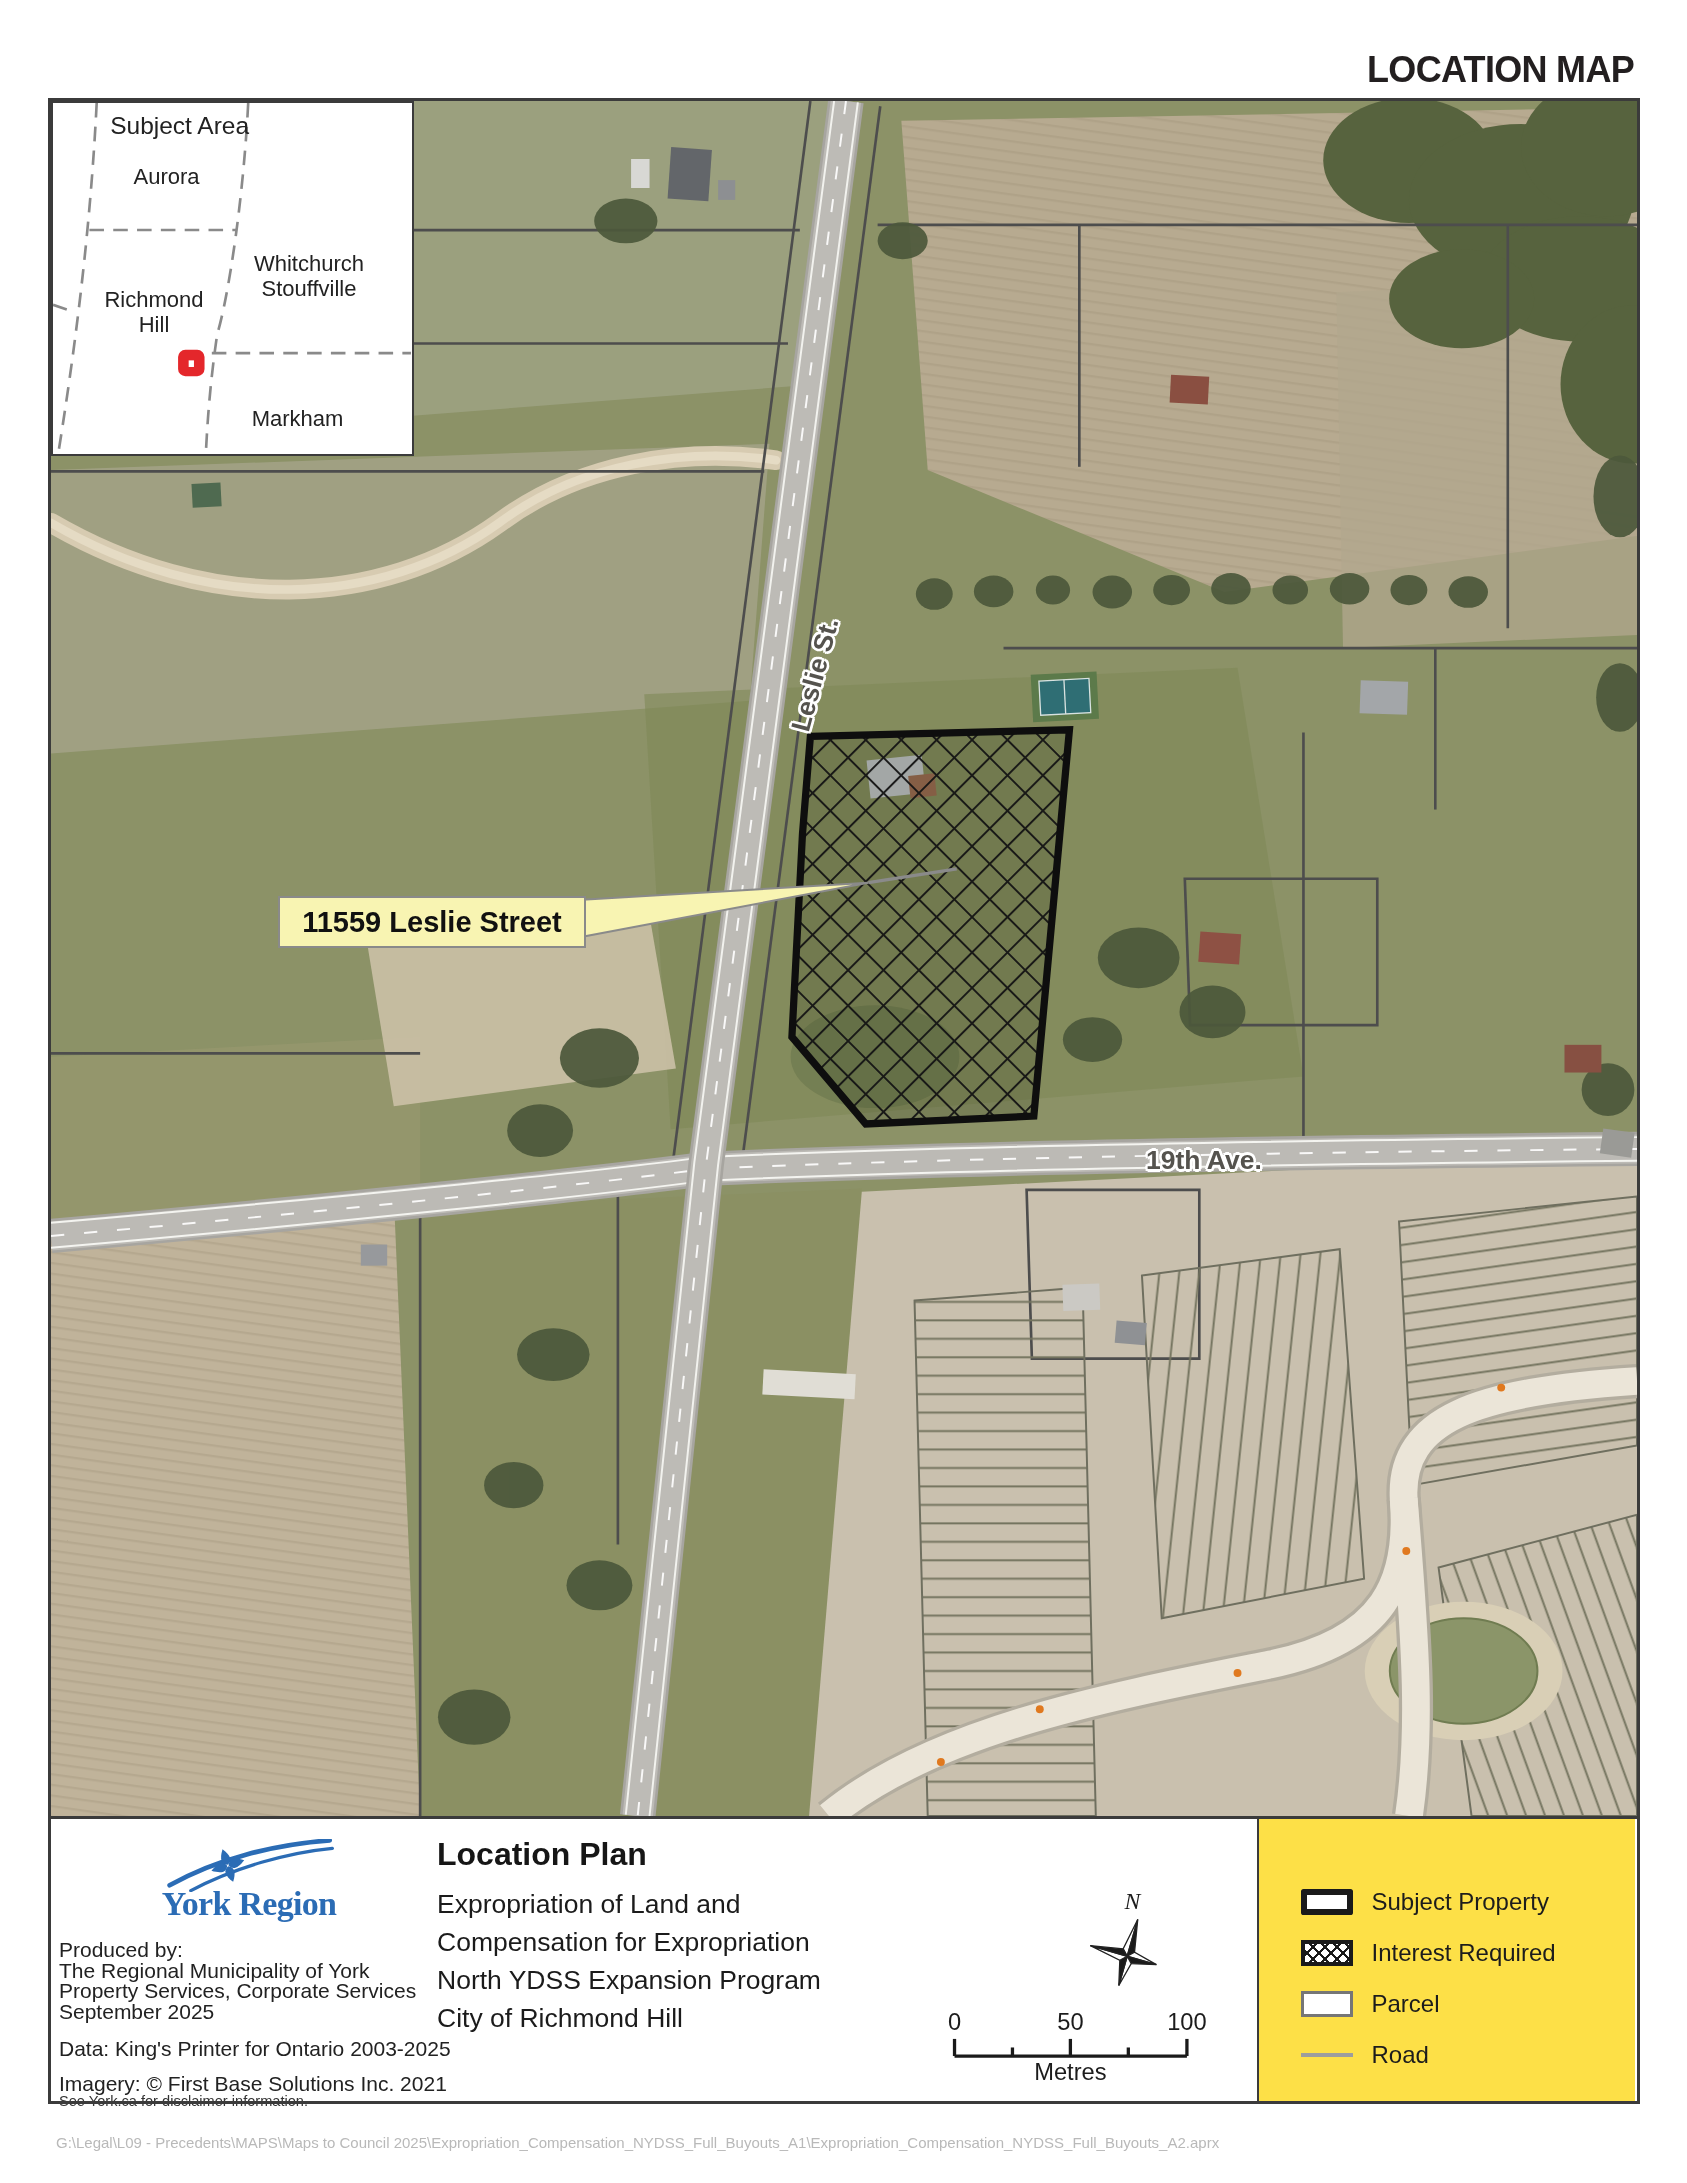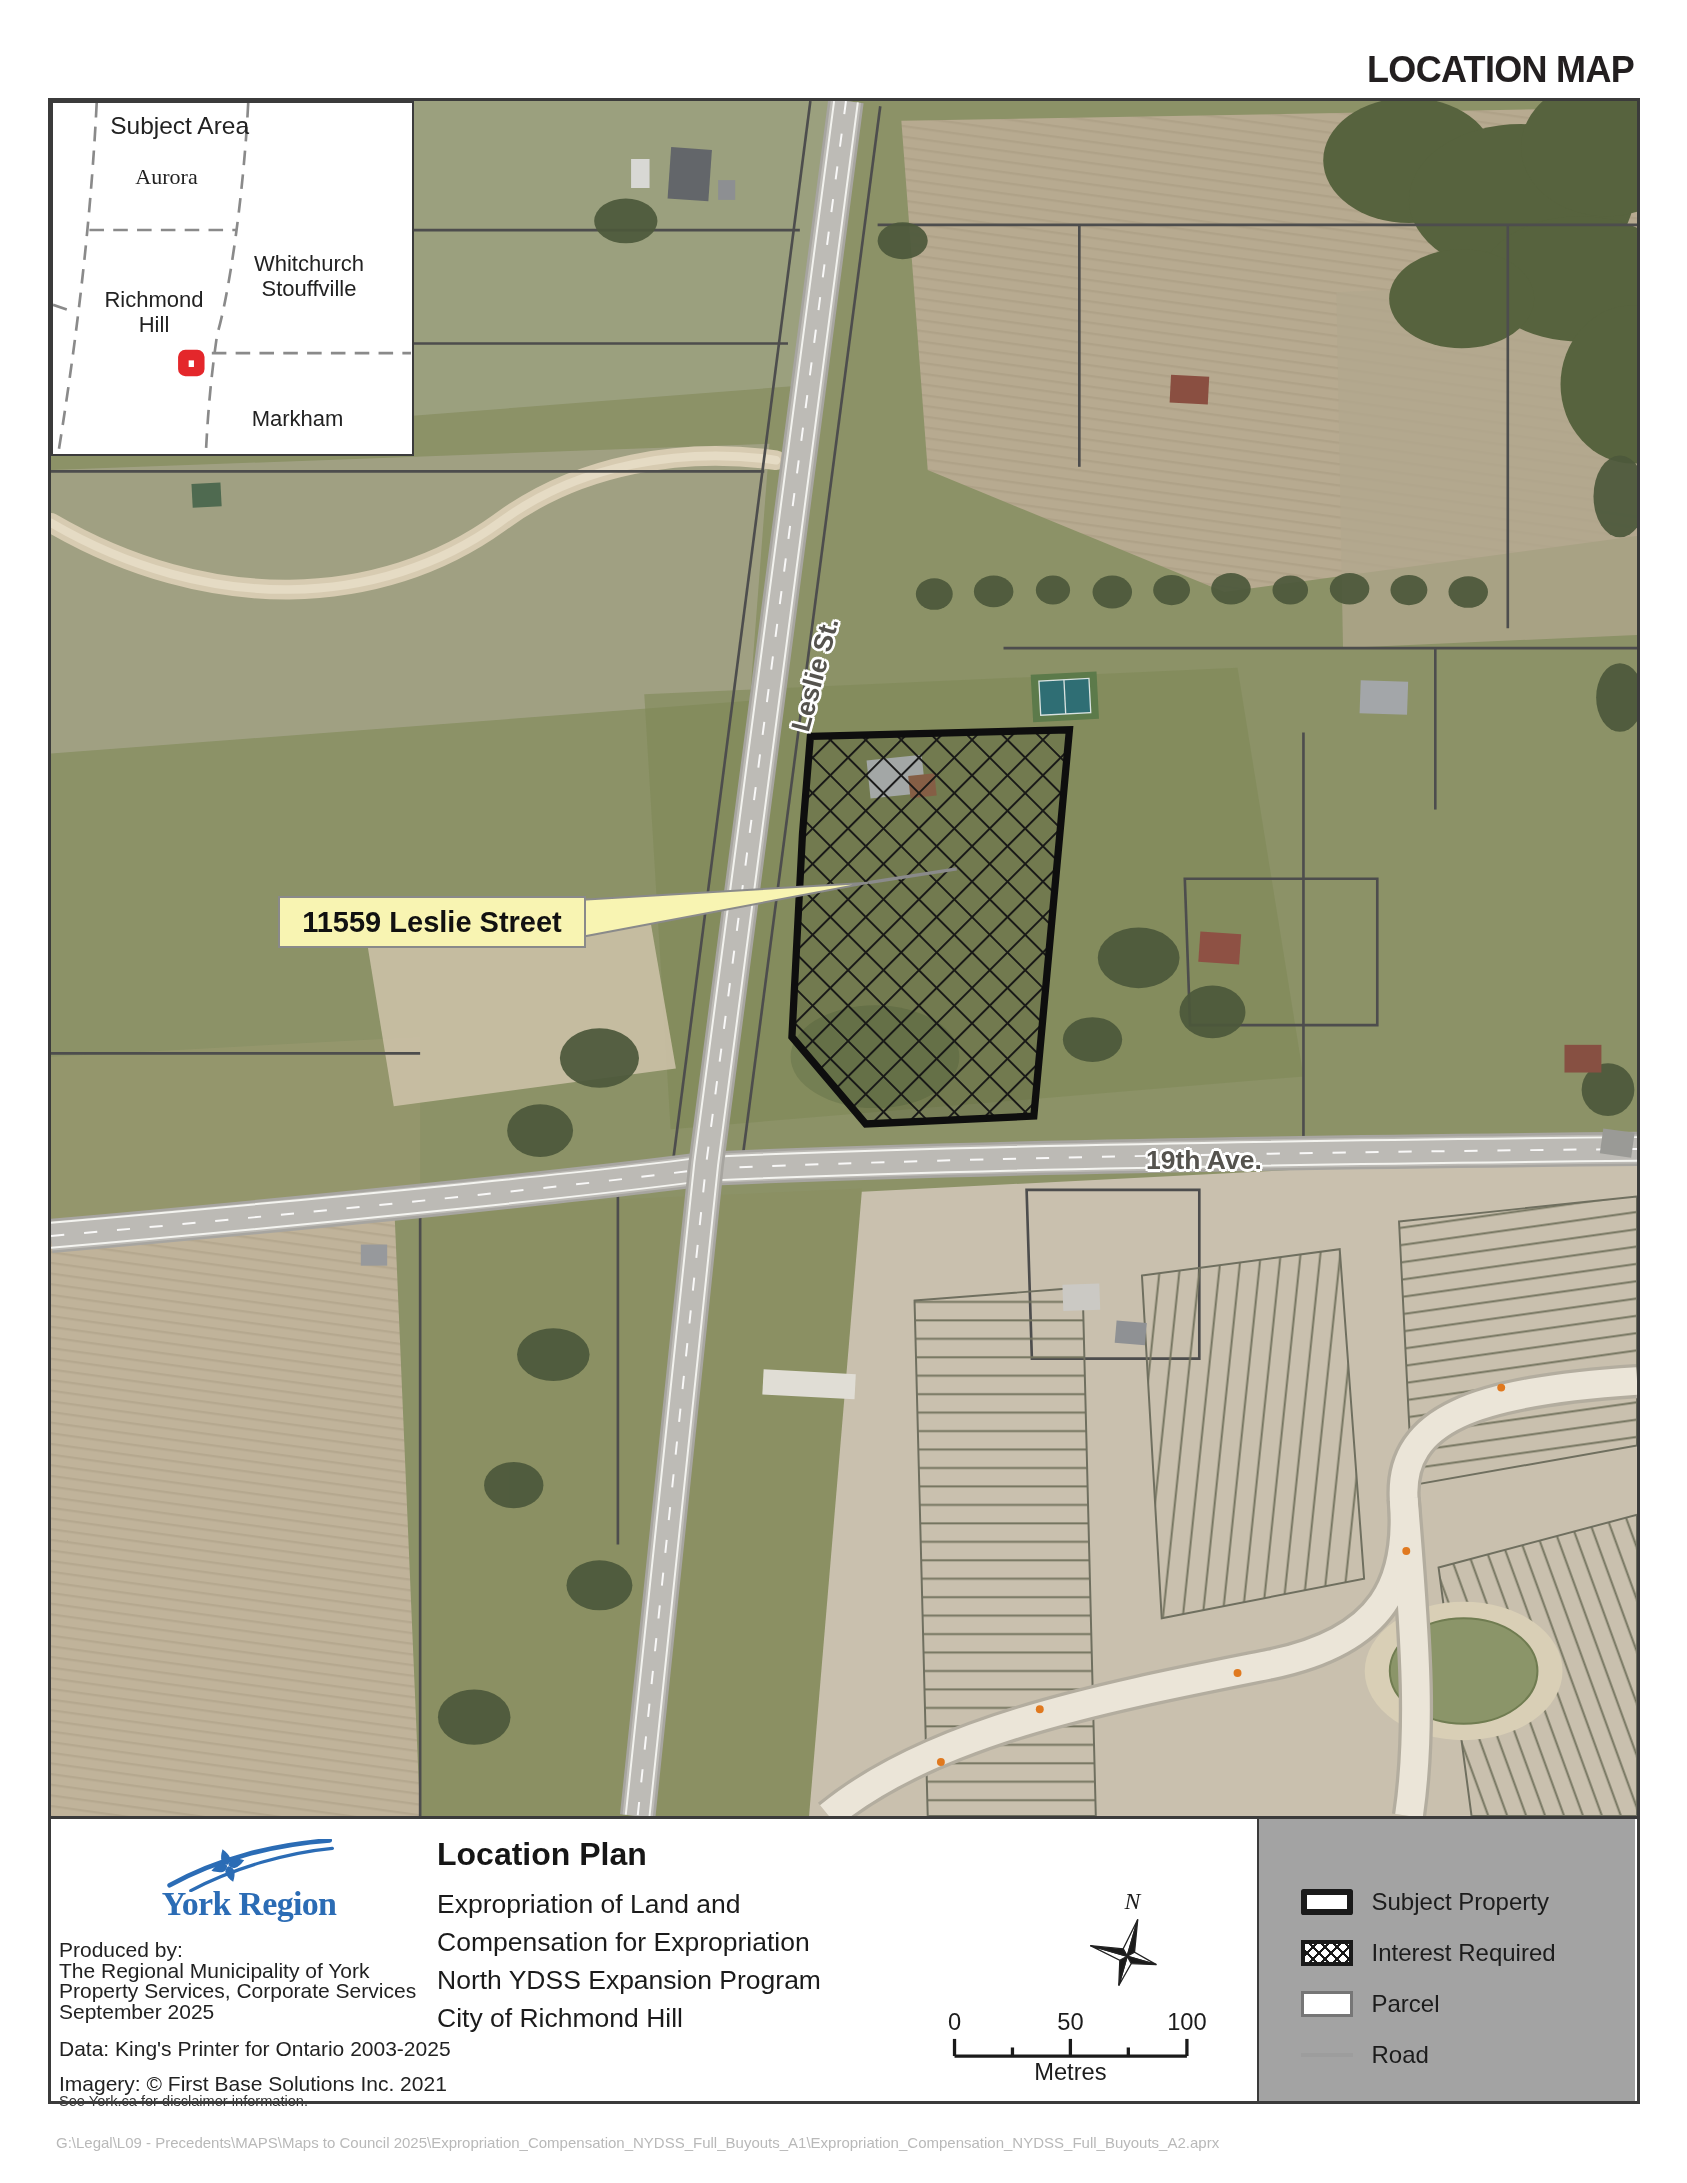--- a/index.html
+++ b/index.html
@@ -41,21 +41,21 @@
   .logo-text{left:79px;top:66px;width:238px;text-align:center;
     font-family:"Liberation Serif",serif;font-weight:bold;
     font-size:34px;color:#2b6cb5;letter-spacing:-0.7px;}
   .credit{left:8px;font-size:21px;line-height:20.5px;color:#222;}
   .credit-sm{left:8px;font-size:14.6px;color:#333;}
 
   .tb-title{left:386px;top:17px;font-size:32px;font-weight:bold;color:#161616;}
   .tb-sub{left:386px;top:66px;font-size:26.5px;line-height:38px;color:#1b1b1b;}
 
   
-  .legend-box{left:1206px;top:0;width:376px;height:282px;border-left:2.6px solid #3b3b3b;background:#a3a3a3;}
+  .legend-box{left:1206px;top:0;width:376px;height:282px;border-left:2.6px solid #3b3b3b;background:#fde047;}
   .legend-row{position:absolute;left:42px;display:flex;align-items:center;gap:18.5px;height:32px;}
   .legend-row .lab{font-size:24px;color:#1c1c1c;white-space:nowrap;}
   .sw{width:52px;height:26.5px;box-sizing:border-box;background:#fff;flex:0 0 auto;}
   .sw-subject{border:6px solid #1a1a1a;border-radius:2.6px;}
   .sw-interest{border:4px solid #1a1a1a;
     background:repeating-linear-gradient(45deg,transparent 0 6.6px,#1a1a1a 6.6px 8.6px),
                repeating-linear-gradient(135deg,transparent 0 6.6px,#1a1a1a 6.6px 8.6px),#fff;}
   .sw-parcel{border:3.3px solid #767676;}
   .sw-road{height:4.6px;background:#9d9d9d;border:none;}
 
@@ -261,21 +261,21 @@
           <path d="M55,192 H278"></path>
           <path d="M240,378 H541"></path>
           <path d="M0,305 L23,313"></path>
         </g>
         <g>
           <rect x="189" y="373" width="40" height="40" rx="11" fill="#e4272b"></rect>
           <rect x="205" y="389" width="8" height="10" fill="#ffffff"></rect>
         </g>
       </svg>
       <div class="inset-title">Subject Area</div>
-      <div class="lbl" style="left:67px;top:61px;width:93px;font-family:Liberation Serif, serif;">Aurora</div>
+      <div class="lbl" style="left:67px;top:61px;width:93px;">Aurora</div>
       <div class="lbl" style="left:190px;top:148px;width:132px;">
         <div>Whitchurch</div>
         <div>Stouffville</div>
       </div>
       <div class="lbl" style="left:48px;top:184px;width:106px;">
         <div>Richmond</div>
         <div>Hill</div>
       </div>
       <div class="lbl" style="left:195px;top:303px;width:99px;">Markham</div>
     </div>

